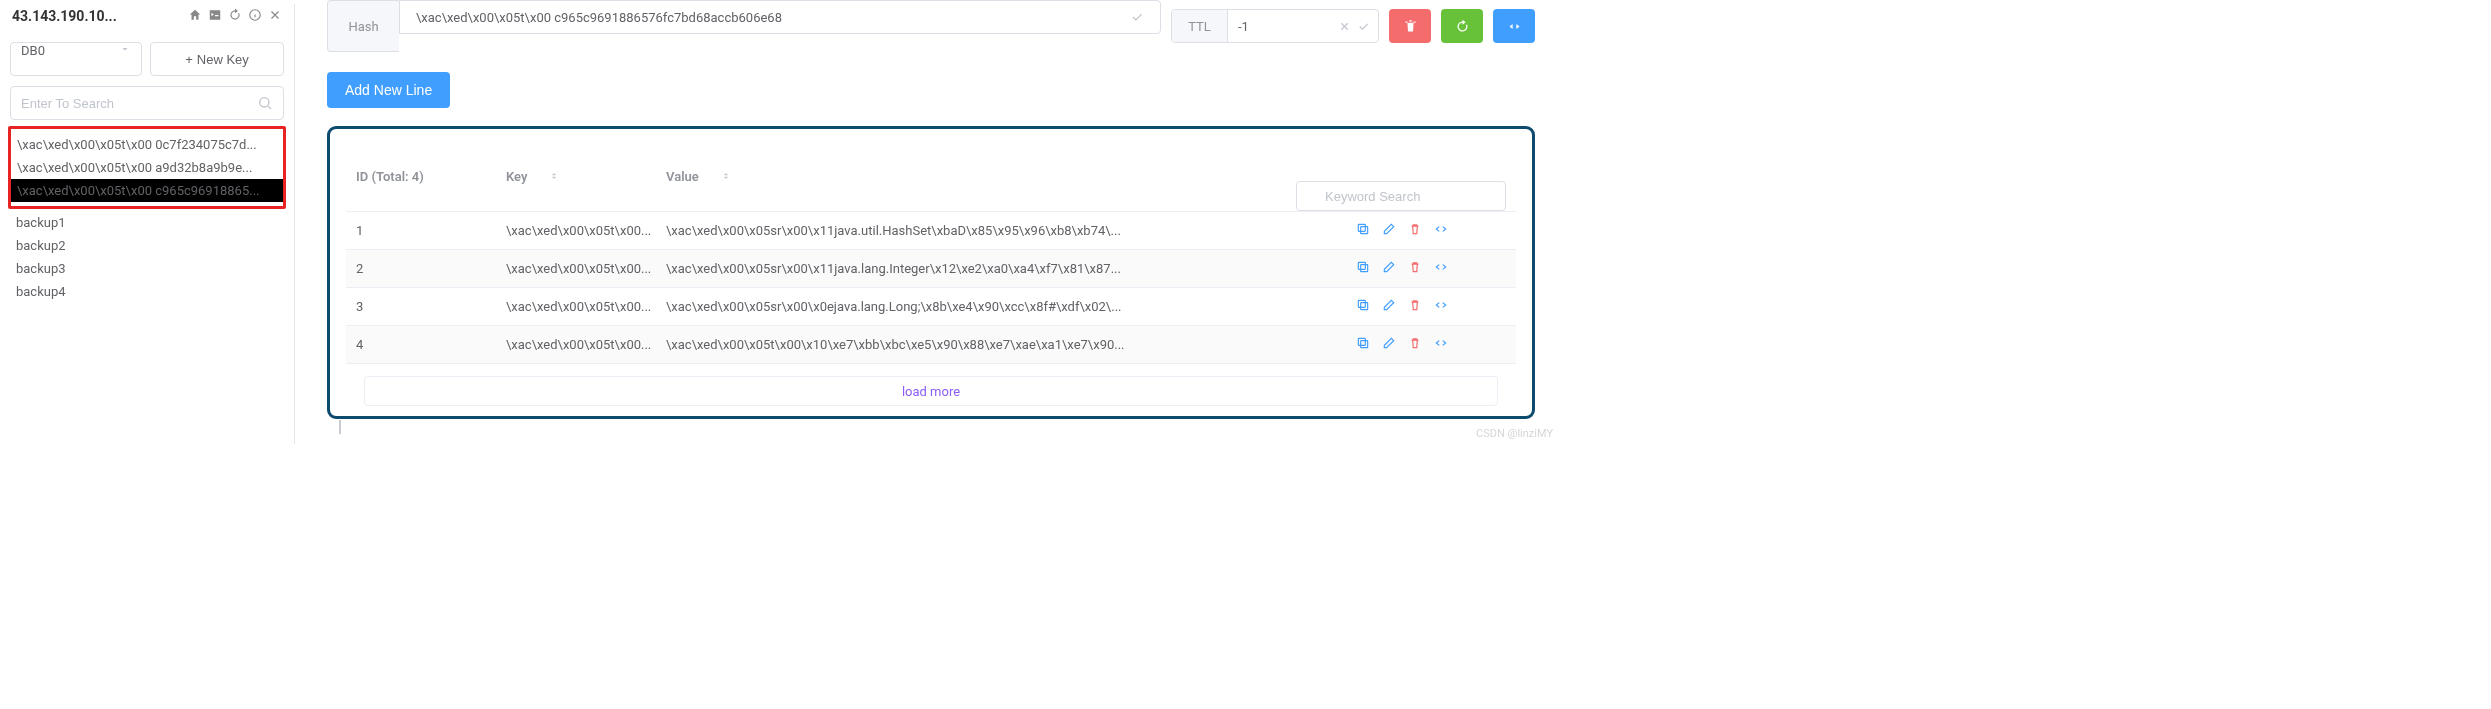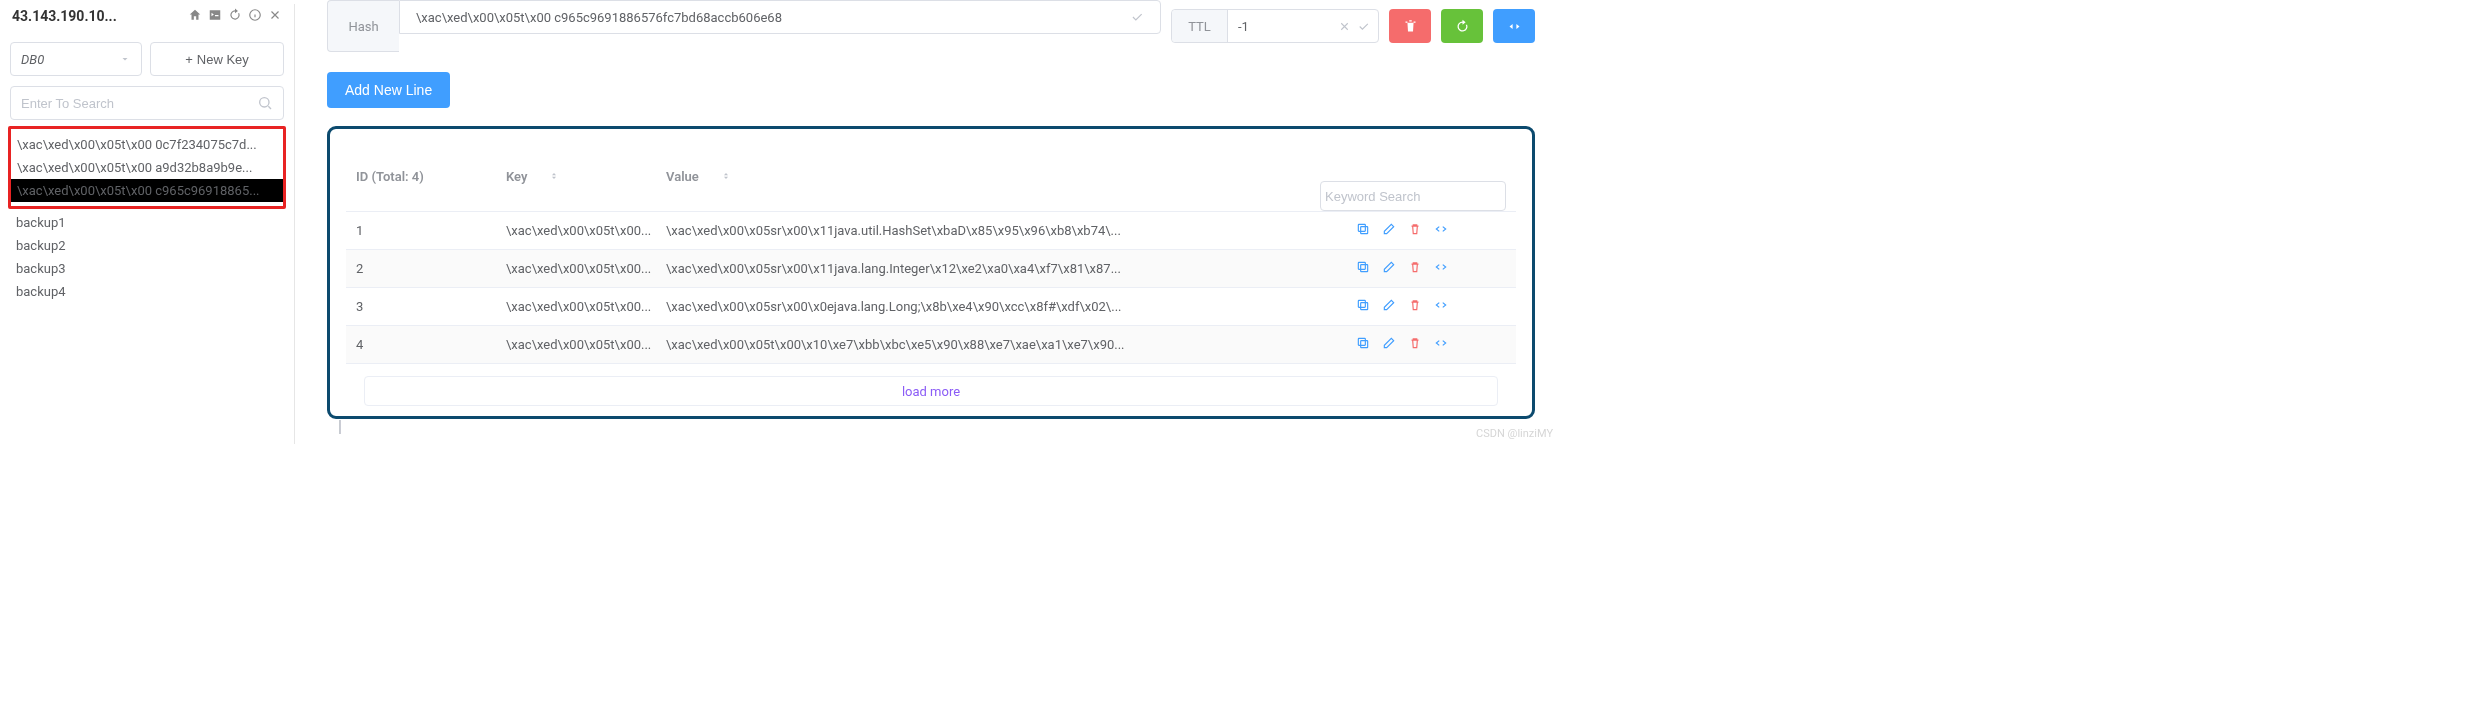--- a/index.html
+++ b/index.html
@@ -18,22 +18,22 @@
       display: flex; align-items: center; gap: 6px;
       height: 24px; padding: 0 2px;
     }
     .conn-title { font-weight: 700; color: #333; font-size: 14px; flex: 1; overflow: hidden; text-overflow: ellipsis; white-space: nowrap; }
     .conn-icons { display: flex; gap: 6px; color: #888; }
     .conn-icons svg { width: 14px; height: 14px; cursor: pointer; }
 
     .db-row { display: flex; gap: 8px; margin: 14px 0 10px; }
     .db-select {
       flex: 1; height: 34px; border: 1px solid #dcdfe6; border-radius: 4px;
-      display: flex; align-items: center; justify-content: space-between;
-      padding: 0 10px; cursor: pointer; color: #606266; font-style: italic;
+      display: flex; justify-content: space-between;
+      padding: 0 10px; cursor: pointer; color: #606266;
     }
     .db-select svg { width: 12px; height: 12px; color: #c0c4cc; }
     .new-key-btn {
       width: 134px; height: 34px; border: 1px solid #dcdfe6; border-radius: 4px;
       background: #fff; display: flex; align-items: center; justify-content: center;
       gap: 4px; cursor: pointer; color: #606266; font-size: 13px;
     }
 
     .search-wrap {
       height: 34px; border: 1px solid #dcdfe6; border-radius: 4px;
@@ -108,21 +108,21 @@
     .table-header, .table-row {
       display: grid;
       grid-template-columns: 150px 160px 1fr 150px;
       align-items: center; min-height: 38px; padding: 0 10px;
     }
     .table-header { color: #909399; font-weight: 600; font-size: 13px; border-bottom: 1px solid #ebeef5; }
     .th-with-sort { display: flex; align-items: center; gap: 22px; }
     .sort-icon svg { width: 10px; height: 10px; color: #c0c4cc; }
     .table-kw-search {
       height: 30px; border: 1px solid #dcdfe6; border-radius: 4px;
-      padding: 0 4px; font-size: 13px; outline: none; width: 210px; margin-top: 40px;
+      padding: 0 28px; font-size: 13px; outline: none; width: 210px; margin-top: 40px;
     }
     .table-kw-search::placeholder { color: #c0c4cc; }
     .right-tools { display: flex; justify-content: flex-end; }
 
     .table-body .table-row { border-bottom: 1px solid #ebeef5; color: #606266; }
     .table-body .table-row:nth-child(even) { background: #fafafa; }
     .cell { white-space: nowrap; overflow: hidden; text-overflow: ellipsis; padding-right: 10px; }
     .row-actions { display: flex; gap: 12px; }
     .row-actions svg { width: 14px; height: 14px; cursor: pointer; }
     .ic-blue { color: #409eff; }

